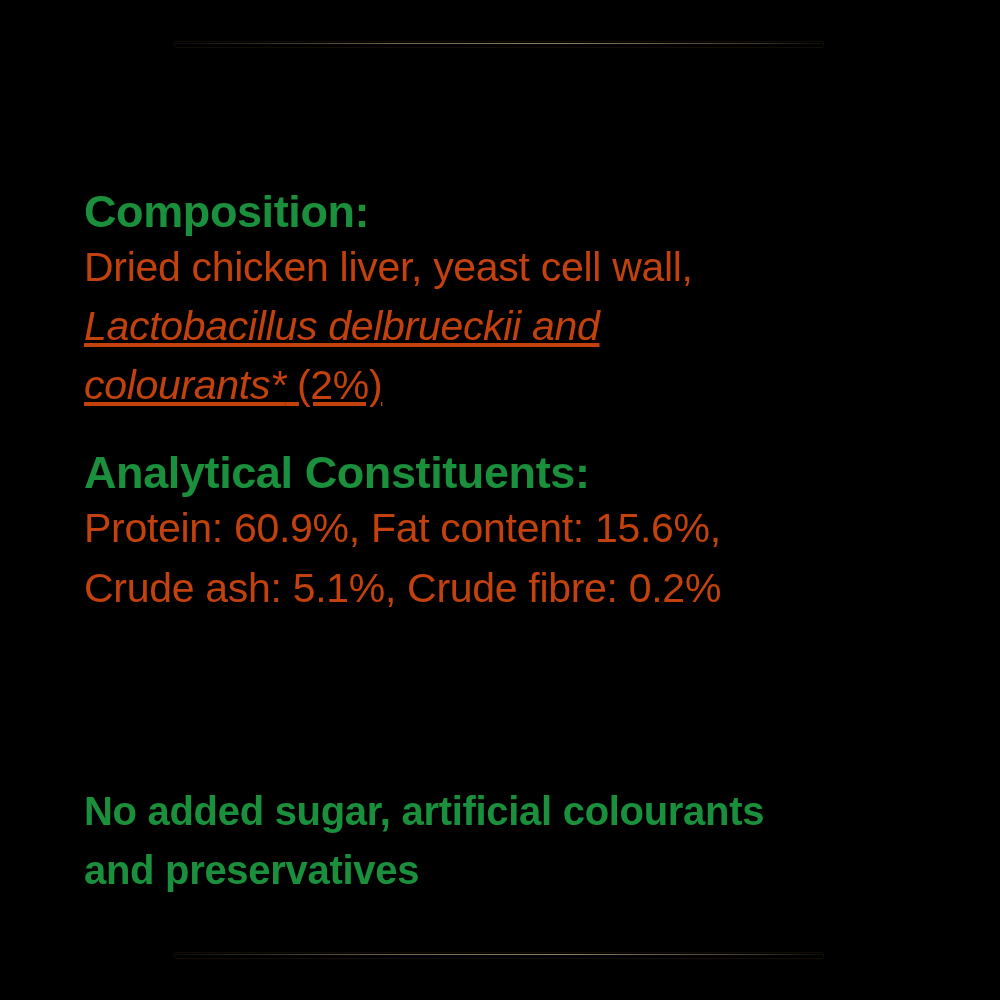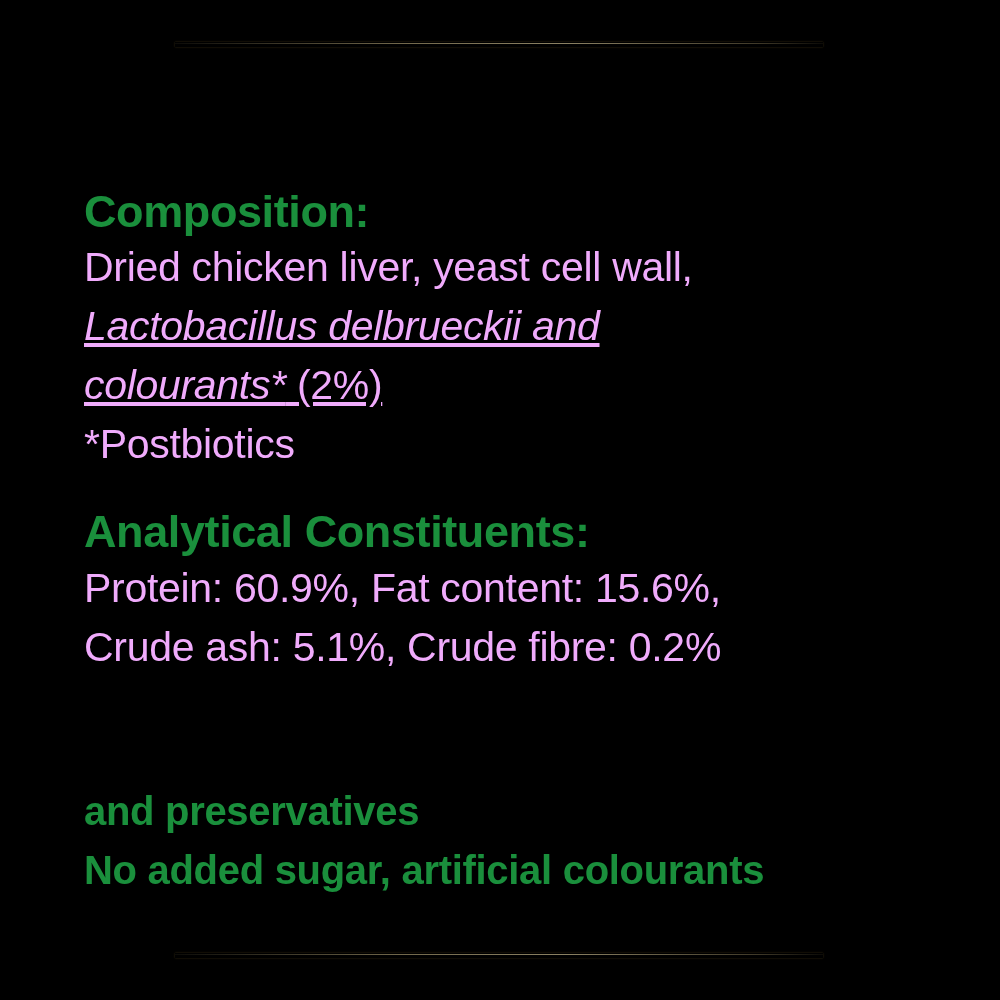--- a/index.html
+++ b/index.html
@@ -72,21 +72,21 @@
     color: #1a8f3c;
     font-size: 45px;
     font-weight: 700;
     line-height: 1.16;
     letter-spacing: -0.4px;
     margin: 0;
     white-space: pre;
   }
 
   .body-line {
-    color: #f0abfc;
+    color: #c2410c;
     font-size: 41px;
     font-weight: 400;
     line-height: 1.44;
     letter-spacing: -0.3px;
     margin: 0;
     white-space: pre;
   }
   .body-line.is-italic { font-style: italic; text-decoration: underline; }
   .body-line .upright { font-style: normal; }
 
@@ -116,31 +116,30 @@
 
   <div class="gold-rule gold-rule--top"></div>
 
   <div class="content">
 
     <div class="section section--composition">
       <p class="section-heading">Composition:</p>
       <p class="body-line">Dried chicken liver, yeast cell wall,</p>
       <p class="body-line is-italic">Lactobacillus delbrueckii and</p>
       <p class="body-line is-italic"><span>colourants*</span><span class="upright"> (2%)</span></p>
-      <p class="body-line">*Postbiotics</p>
     </div>
 
     <div class="section section--analytical">
       <p class="section-heading">Analytical Constituents:</p>
       <p class="body-line">Protein: 60.9%, Fat content: 15.6%,</p>
       <p class="body-line">Crude ash: 5.1%, Crude fibre: 0.2%</p>
     </div>
 
   </div>
 
   <div class="claim">
+    <p class="claim-line">No added sugar, artificial colourants</p>
     <p class="claim-line">and preservatives</p>
-    <p class="claim-line">No added sugar, artificial colourants</p>
   </div>
 
   <div class="gold-rule gold-rule--bottom"></div>
 
 </div>
 
 </body></html>

